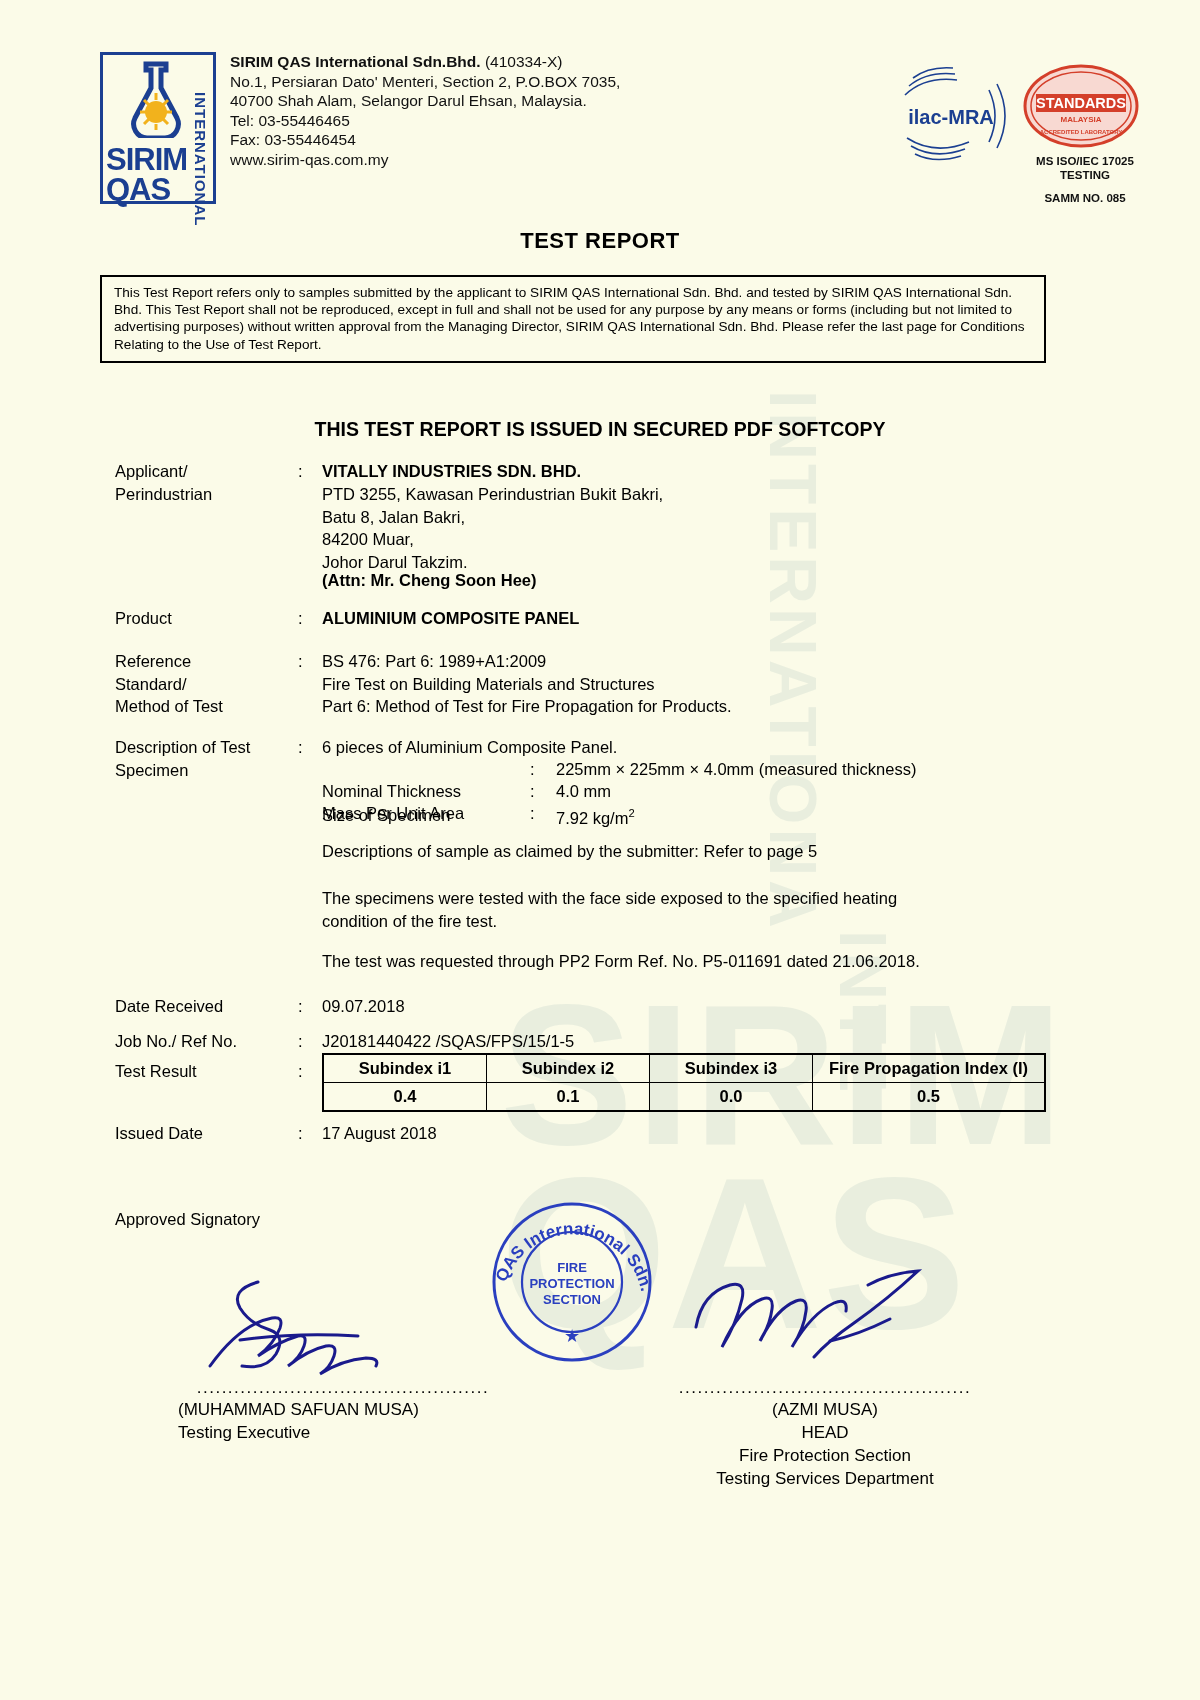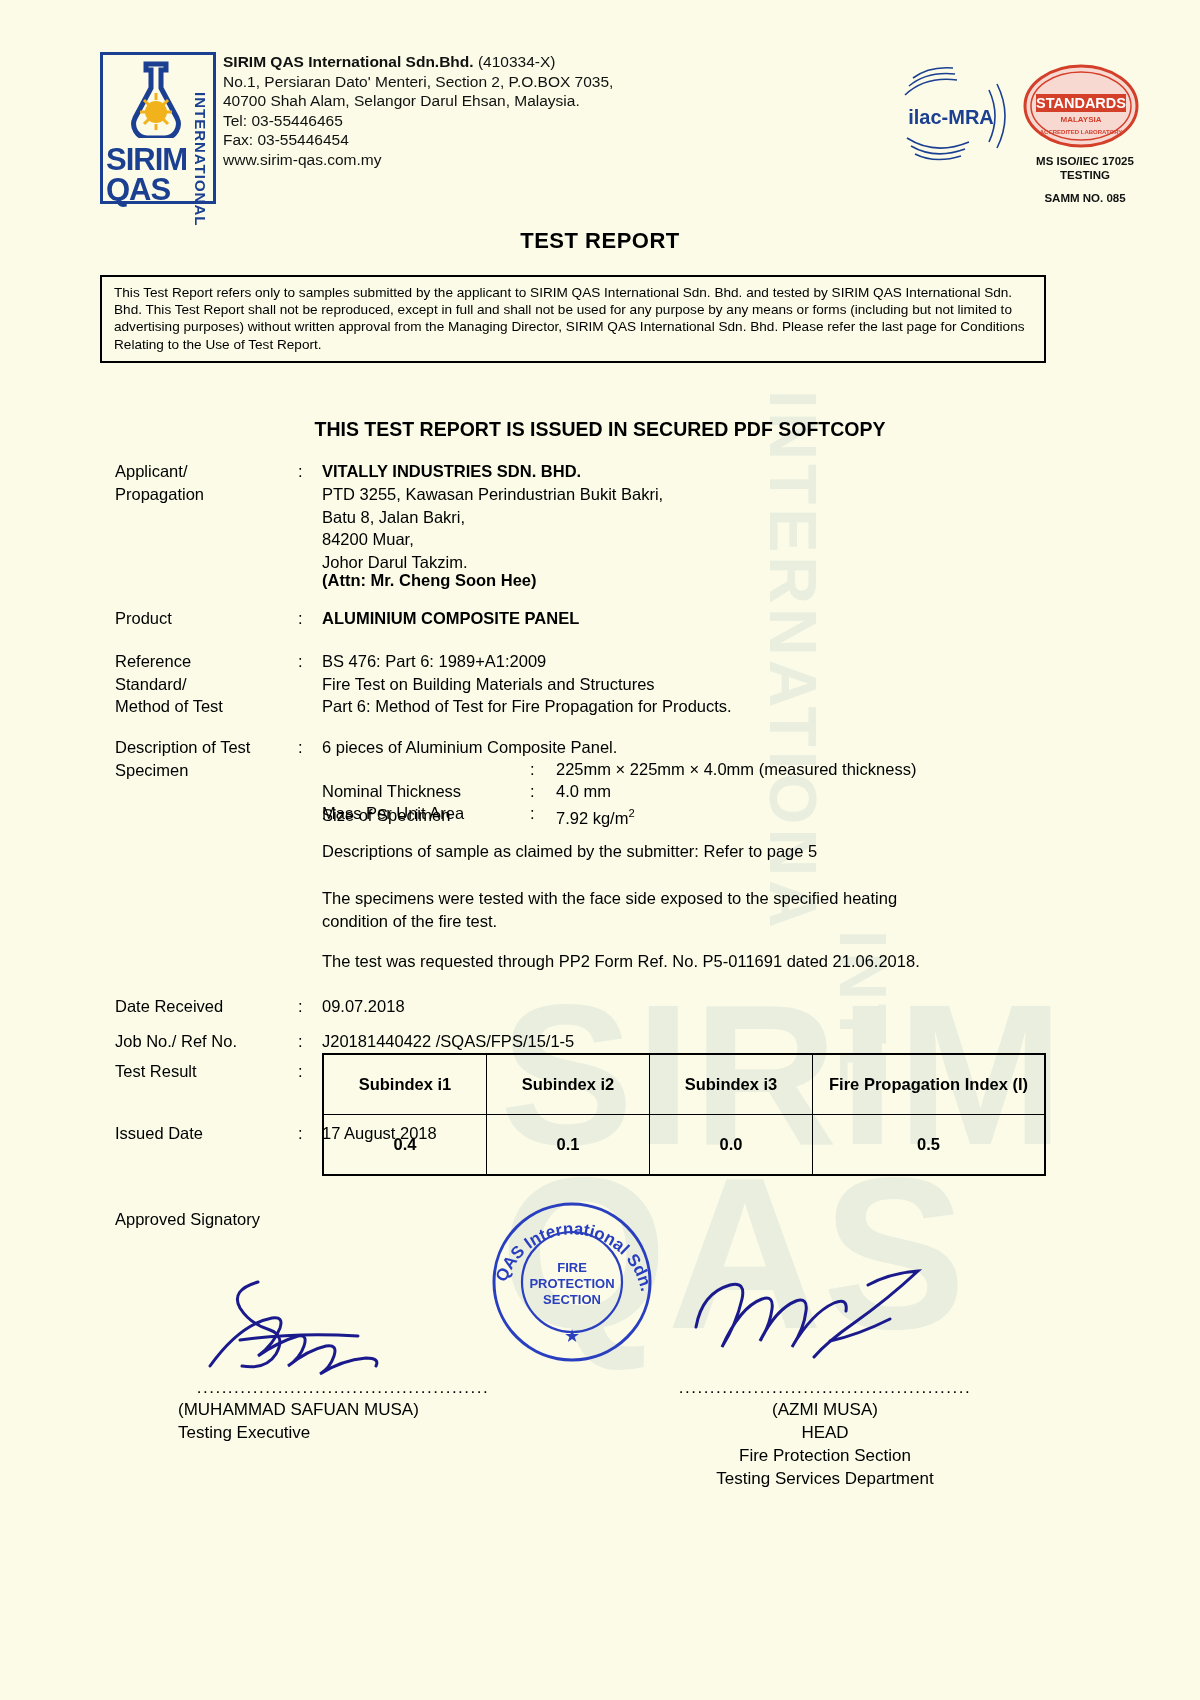--- a/index.html
+++ b/index.html
@@ -124,21 +124,21 @@
   }
   .logo-flask {
     position: absolute;
     left: 18px;
     top: 8px;
     width: 76px;
     height: 78px;
   }
   .addr {
     position: absolute;
-    left: 123px;
+    left: 130px;
     top: 0px;
     font-size: 15.5px;
     line-height: 19.5px;
     color: #111;
   }
   .addr b { font-weight: bold; }
 
   .ilac {
     position: absolute;
     left: 795px;
@@ -283,21 +283,21 @@
     width: 724px;
     border: 2px solid #000;
     border-collapse: collapse;
     box-sizing: border-box;
   }
   .res-table td {
     border: 1px solid #000;
     text-align: center;
     font-size: 16.5px;
     font-weight: bold;
-    padding: 20px 0;
+    padding: 4px 0;
   }
   .res-table tr.head td { font-weight: bold; }
 
   
   .approved {
     position: absolute;
     left: 115px;
     top: 1210px;
     font-size: 16.5px;
   }
@@ -443,21 +443,21 @@
 
   <div class="title">TEST REPORT</div>
 
   <div class="rbox">
     <div class="rbox-note">This Test Report refers only to samples submitted by the applicant to SIRIM QAS International Sdn. Bhd. and tested by SIRIM QAS International Sdn. Bhd. This Test Report shall not be reproduced, except in full and shall not be used for any purpose by any means or forms (including but not limited to advertising purposes) without written approval from the Managing Director, SIRIM QAS International Sdn. Bhd. Please refer the last page for Conditions Relating to the Use of Test Report.</div>
   </div>
 
   <div class="secured">THIS TEST REPORT IS ISSUED IN SECURED PDF SOFTCOPY</div>
 
   <div class="lab" style="top:460px;">Applicant/
-Propagation</div>
+Perindustrian</div>
   <div class="colon" style="top:460px;">:</div>
   <div class="val bold" style="top:460px;">VITALLY INDUSTRIES SDN. BHD.</div>
   <div class="val" style="top:483px;">PTD 3255, Kawasan Perindustrian Bukit Bakri,
 Batu 8, Jalan Bakri,
 84200 Muar,
 Johor Darul Takzim.</div>
   <div class="val bold" style="top:569px;">(Attn: Mr. Cheng Soon Hee)</div>
 
   <div class="lab" style="top:607px;">Product</div>
   <div class="colon" style="top:607px;">:</div>

